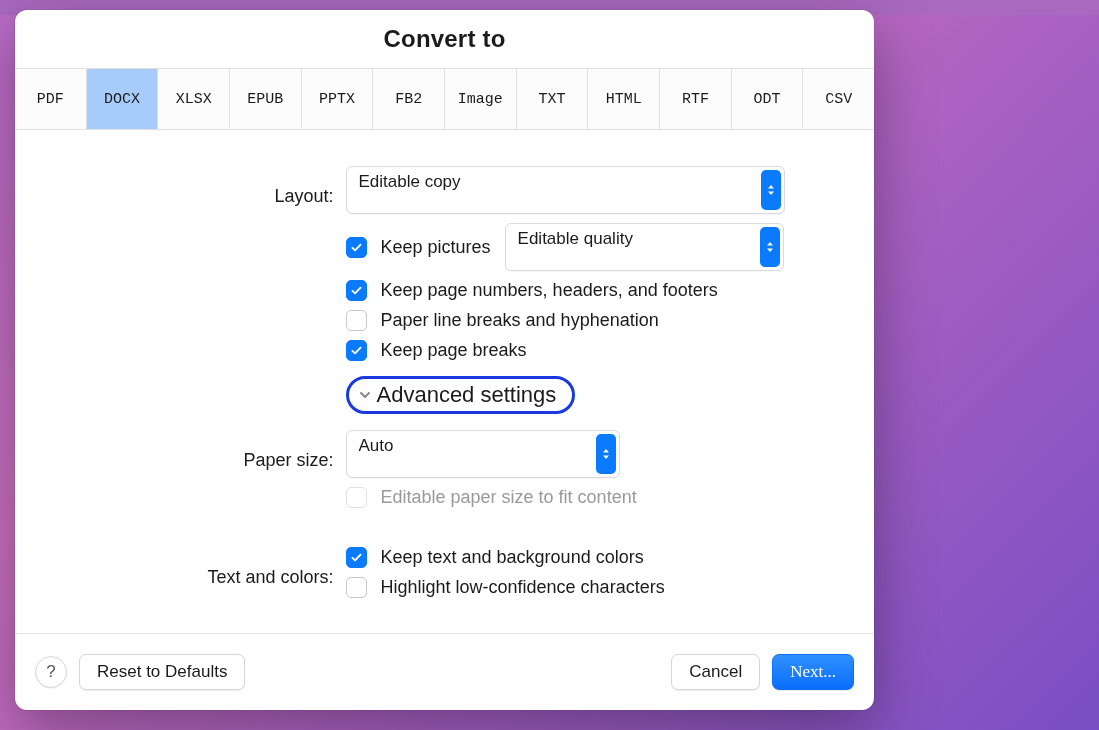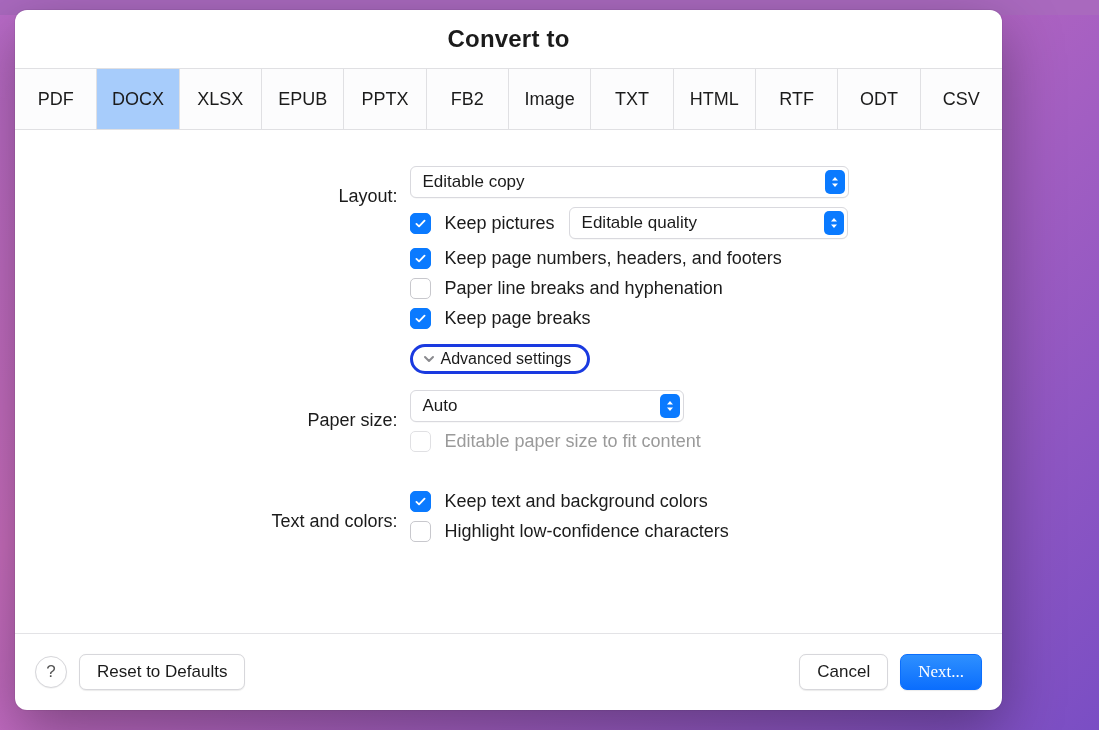--- a/index.html
+++ b/index.html
@@ -25,21 +25,21 @@
     color:var(--text);
     background:
       linear-gradient(180deg,var(--shade) 0%,var(--shade) 2%,transparent 2%),
       linear-gradient(135deg,#b86bc8 0%,#cc6fc0 30%,#7a4ec4 100%);
     position:relative;
     overflow:hidden;
   }
   .window{
     position:absolute;
     left:15px; top:10px;
-    width:987px; height:700px;
+    width:859px; height:700px;
     background:var(--win-bg);
     border-radius:12px;
     box-shadow:0 20px 60px rgba(0,0,0,.35),0 0 0 1px rgba(0,0,0,.05);
     display:flex;
     flex-direction:column;
   }
   .titlebar{
     height:58px;
     display:flex;
     align-items:center;
@@ -53,24 +53,25 @@
     border-top:1px solid var(--tab-border);
     border-bottom:1px solid var(--tab-border);
   }
   .tab{
     flex:1;
     height:60px;
     display:flex;
     align-items:center;
     justify-content:center;
     border-right:1px solid var(--tab-border);
-    font-size:18px;
+    font-size:15px;
     cursor:pointer;
     user-select:none;
     background:#fcfcfd;
+    font-family:Liberation Mono, monospace;
   }
   .tab:last-child{border-right:none;}
   .tab.active{background:#a7ccfb;}
   .content{
     flex:1;
     padding:36px 0 0 0;
     display:flex;
     justify-content:center;
   }
   .form{
@@ -94,21 +95,21 @@
   }
   .row{display:flex;align-items:center;gap:14px;}
   .select{
     position:relative;
     display:inline-flex;
     align-items:center;
     background:var(--select-bg);
     border:1px solid var(--select-border);
     border-radius:6px;
     height:30px;
-    padding:0 30px 0 12px;
+    padding:0 30px 16px 12px;
     font-size:17px;
     cursor:pointer;
     box-shadow:0 0.5px 0.5px rgba(0,0,0,.06);
   }
   .select .stepper{
     position:absolute;
     right:3px; top:3px; bottom:3px;
     width:20px;
     background:var(--mac-blue);
     border-radius:5px;
@@ -138,21 +139,21 @@
   .cklabel{font-size:18px;cursor:pointer;}
   .muted{color:var(--muted);}
   .disclosure{
     display:inline-flex;
     align-items:center;
     gap:6px;
     border:3px solid #1a3ae0;
     border-radius:20px;
     padding:3px 16px 3px 10px;
     margin:6px 0 4px 0;
-    font-size:16px;
+    font-size:22px;
     cursor:pointer;
   }
   .disclosure-caret{
     display:inline-flex;
     color:#8a8a8e;
   }
   .section-gap{height:18px;}
   .footer{
     border-top:1px solid var(--border);
     height:76px;

